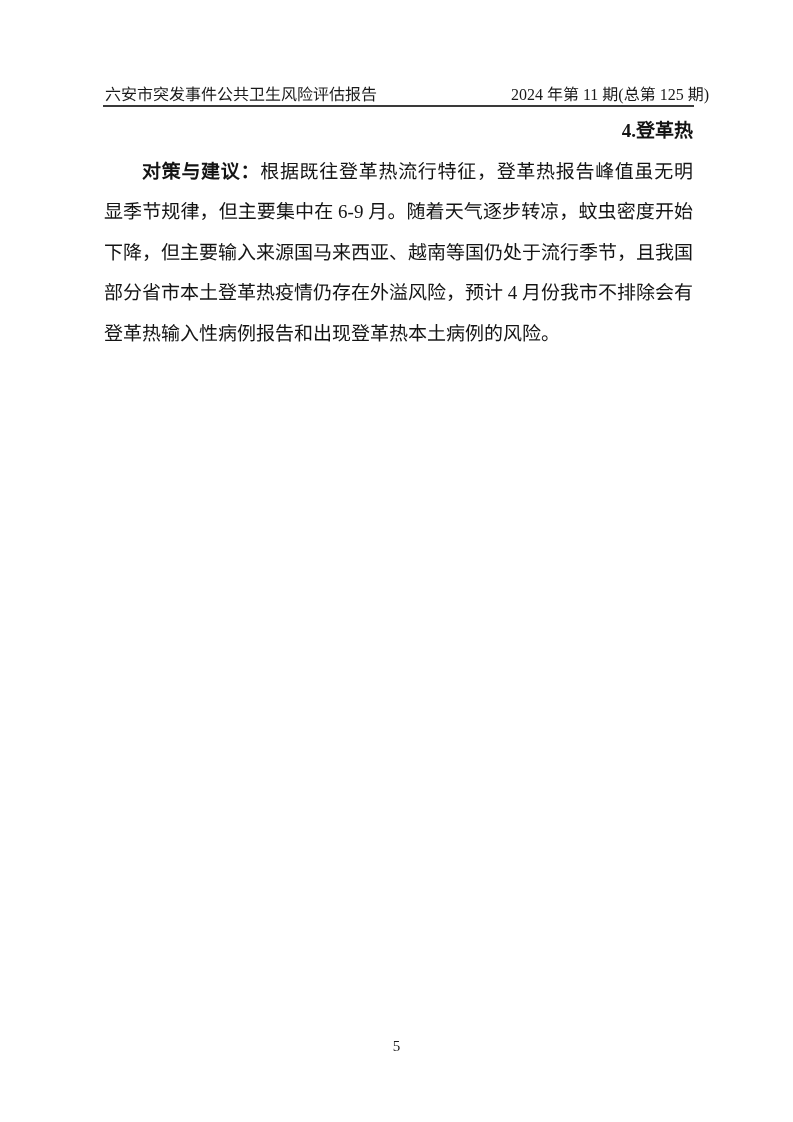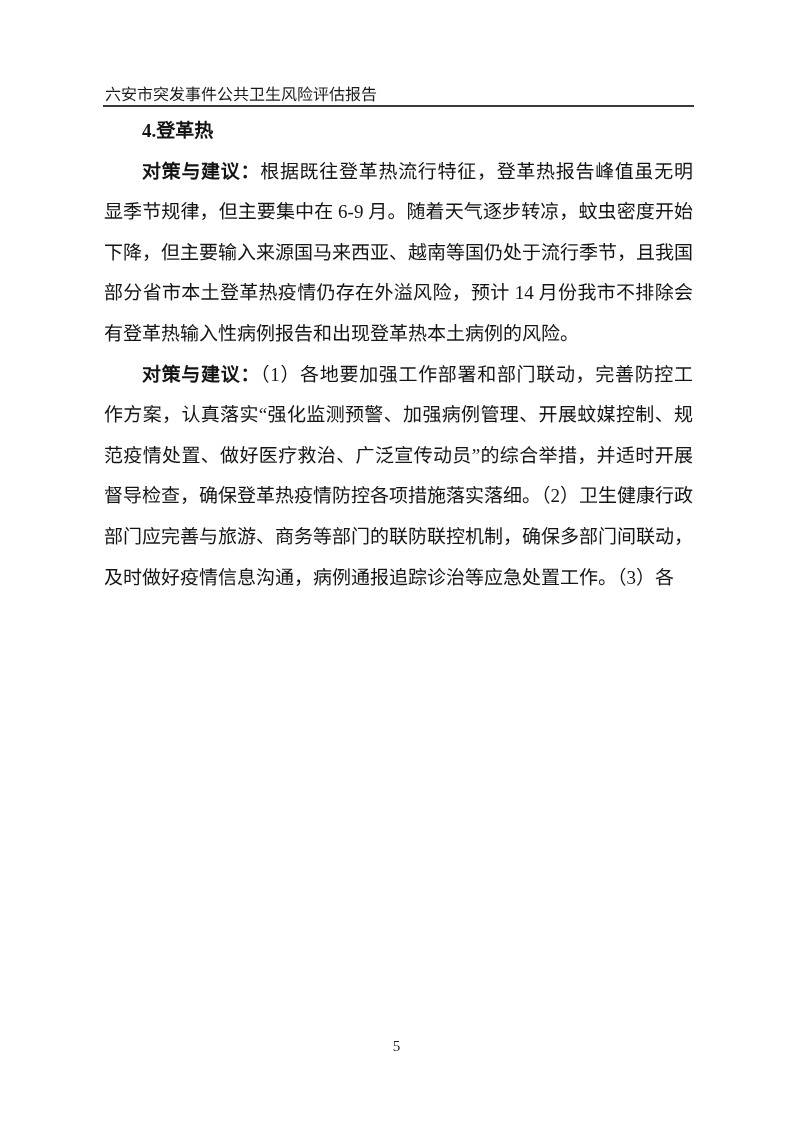--- a/index.html
+++ b/index.html
@@ -49,21 +49,21 @@
   }
   .doc-body p {
     margin: 0;
     text-indent: 2em;
   }
   .doc-body p.no-indent {
     text-indent: 0;
   }
   .doc-body p.section-heading {
     font-weight: bold;
-    text-align: left;
+    text-align: right;
   }
   .bold-lead {
     font-weight: bold;
   }
   .page-footer {
     position: absolute;
     left: 0;
     right: 0;
     top: 1036px;
     text-align: center;
@@ -72,31 +72,31 @@
     color: #1a1a1a;
   }
 </style>
 </head>
 <body>
 
 <div class="page">
 
   <div class="page-header">
     <span>六安市突发事件公共卫生风险评估报告</span>
+    <span>2024 年第 11 期(总第 125 期)</span>
   </div>
 
   <div class="header-rule"></div>
 
   <div class="doc-body">
 
     <p class="section-heading">4.登革热</p>
 
 
-    <p><span class="bold-lead">对策与建议：</span><span>根据既往登革热流行特征，登革热报告峰值虽无明显季节规律，但主要集中在 6-9 月。随着天气逐步转凉，蚊虫密度开始下降，但主要输入来源国马来西亚、越南等国仍处于流行季节，且我国部分省市本土登革热疫情仍存在外溢风险，预计 14 月份我市不排除会有登革热输入性病例报告和出现登革热本土病例的风险。</span></p>
+    <p><span class="bold-lead">对策与建议：</span><span>根据既往登革热流行特征，登革热报告峰值虽无明显季节规律，但主要集中在 6-9 月。随着天气逐步转凉，蚊虫密度开始下降，但主要输入来源国马来西亚、越南等国仍处于流行季节，且我国部分省市本土登革热疫情仍存在外溢风险，预计 4 月份我市不排除会有登革热输入性病例报告和出现登革热本土病例的风险。</span></p>
 
-    <p><span class="bold-lead">对策与建议：</span><span>（1）各地要加强工作部署和部门联动，完善防控工作方案，认真落实“强化监测预警、加强病例管理、开展蚊媒控制、规范疫情处置、做好医疗救治、广泛宣传动员”的综合举措，并适时开展督导检查，确保登革热疫情防控各项措施落实落细。（2）卫生健康行政部门应完善与旅游、商务等部门的联防联控机制，确保多部门间联动，及时做好疫情信息沟通，病例通报追踪诊治等应急处置工作。（3）各</span></p>
   </div>
 
   <div class="page-footer">
     <span>5</span>
   </div>
 
 </div>
 
 </body></html>

